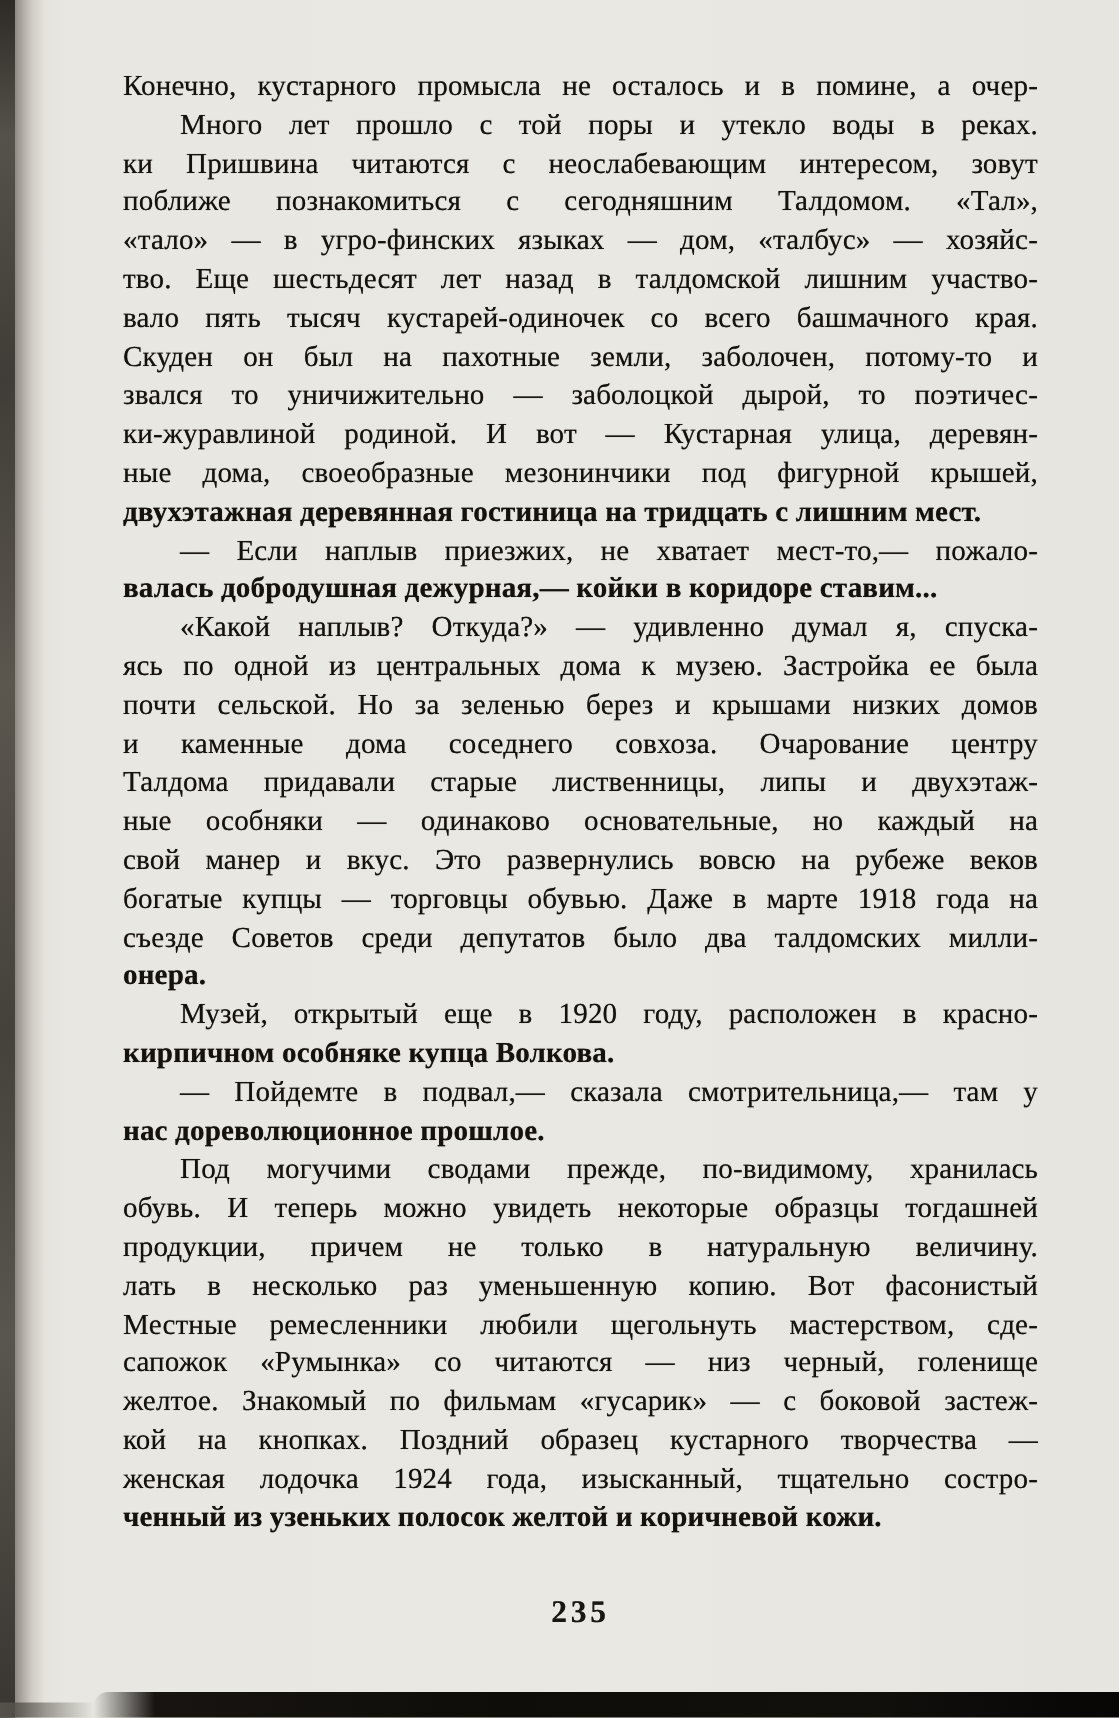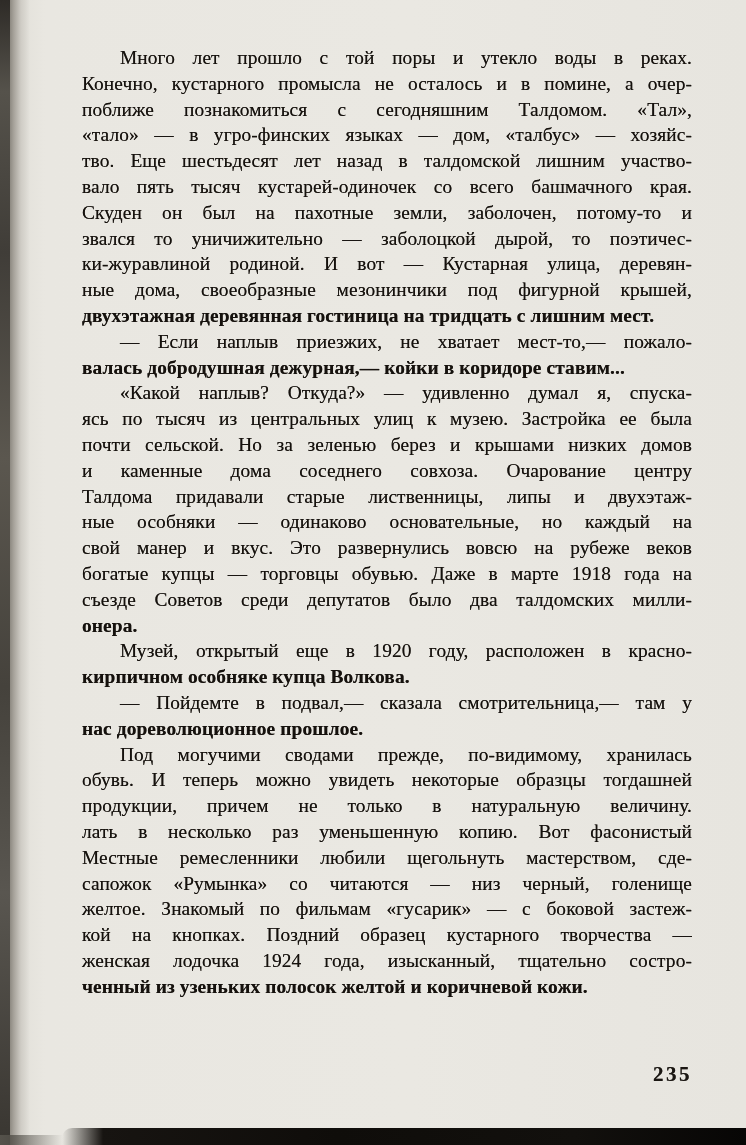--- a/index.html
+++ b/index.html
@@ -90,49 +90,50 @@
   .line.last {
     text-align-last: left;
     font-weight: bold;
   }
 
   .page-number {
     position: absolute;
     top: 1062px;
     left: 82px;
     width: 610px;
-    text-align: right;
+    text-align: center;
     font-size: 21px;
     font-weight: bold;
     letter-spacing: 2.5px;
     color: #1a1612;
     text-shadow: 0 0 0.4px rgba(20, 16, 10, 0.6);
   }
 </style>
 </head>
 <body>
 
 <div class="scan-page">
   <div class="binding-shadow"></div>
   <div class="text-block" id="text-block">
+      <div class="line">Конечно, кустарного промысла не осталось и в помине, а очер-</div>
       <div class="line first">Много лет прошло с той поры и утекло воды в реках.</div>
-      <div class="line">Конечно, кустарного промысла не осталось и в помине, а очер-</div>
+      <div class="line">ки Пришвина читаются с неослабевающим интересом, зовут</div>
       <div class="line">поближе познакомиться с сегодняшним Талдомом. «Тал»,</div>
       <div class="line">«тало» — в угро-финских языках — дом, «талбус» — хозяйс-</div>
       <div class="line">тво. Еще шестьдесят лет назад в талдомской лишним участво-</div>
       <div class="line">вало пять тысяч кустарей-одиночек со всего башмачного края.</div>
       <div class="line">Скуден он был на пахотные земли, заболочен, потому-то и</div>
       <div class="line">звался то уничижительно — заболоцкой дырой, то поэтичес-</div>
       <div class="line">ки-журавлиной родиной. И вот — Кустарная улица, деревян-</div>
       <div class="line">ные дома, своеобразные мезонинчики под фигурной крышей,</div>
       <div class="line last">двухэтажная деревянная гостиница на тридцать с лишним мест.</div>
       <div class="line first">— Если наплыв приезжих, не хватает мест-то,— пожало-</div>
       <div class="line last">валась добродушная дежурная,— койки в коридоре ставим...</div>
       <div class="line first">«Какой наплыв? Откуда?» — удивленно думал я, спуска-</div>
-      <div class="line">ясь по тысяч из центральных улиц к музею. Застройка ее была</div>
+      <div class="line">ясь по одной из центральных дома к музею. Застройка ее была</div>
       <div class="line">почти сельской. Но за зеленью берез и крышами низких домов</div>
       <div class="line">и каменные дома соседнего совхоза. Очарование центру</div>
       <div class="line">Талдома придавали старые лиственницы, липы и двухэтаж-</div>
       <div class="line">ные особняки — одинаково основательные, но каждый на</div>
       <div class="line">свой манер и вкус. Это развернулись вовсю на рубеже веков</div>
       <div class="line">богатые купцы — торговцы обувью. Даже в марте 1918 года на</div>
       <div class="line">съезде Советов среди депутатов было два талдомских милли-</div>
       <div class="line last">онера.</div>
       <div class="line first">Музей, открытый еще в 1920 году, расположен в красно-</div>
       <div class="line last">кирпичном особняке купца Волкова.</div>

